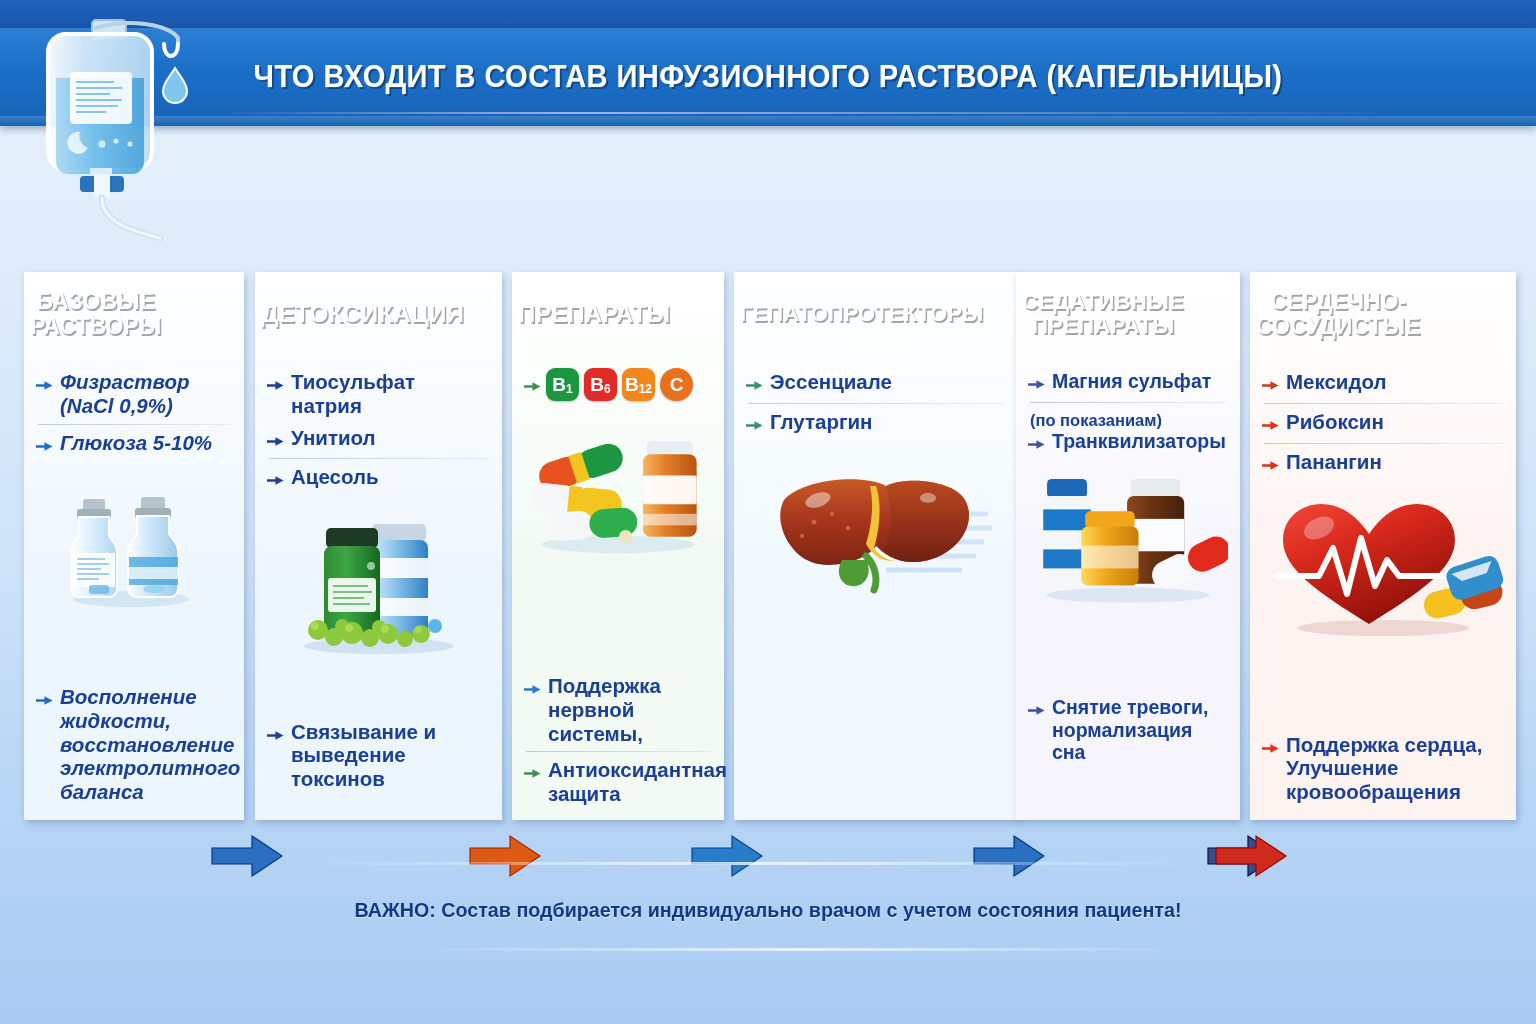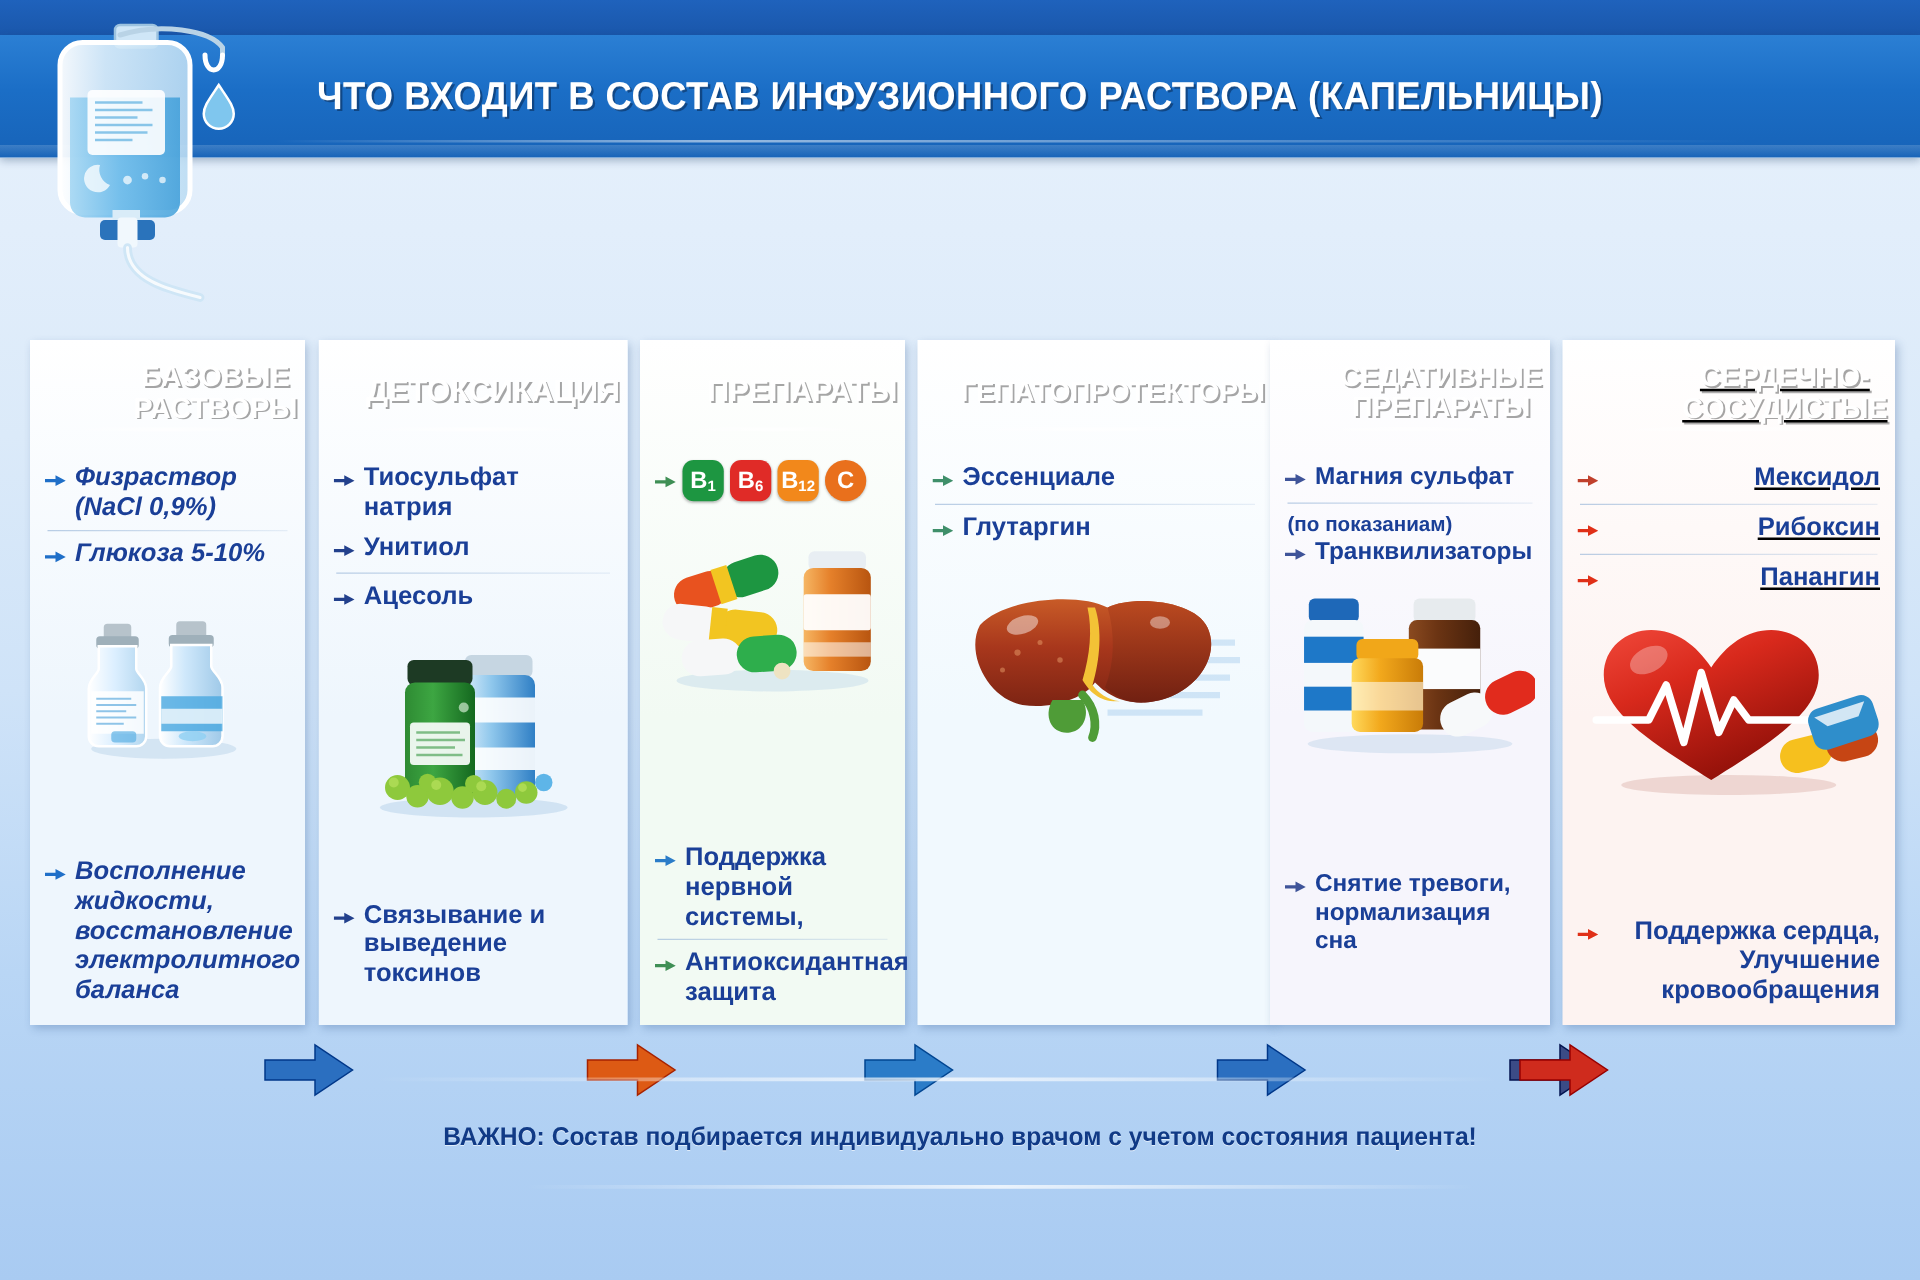--- a/index.html
+++ b/index.html
@@ -44,21 +44,21 @@
   .iv{position:absolute;left:18px;top:8px;width:210px;height:250px;}
   
   .cols{position:absolute;left:24px;top:272px;width:1492px;height:548px;}
   .col{
     position:absolute;top:0;height:548px;
     display:flex;flex-direction:column;
     box-shadow:2px 3px 7px rgba(30,70,130,.28);
     background:#f2f8fe;
   }
   .col-hd{
-    height:84px;flex:none;display:flex;align-items:center;justify-content:flex-end;
+    height:84px;flex:none;display:flex;align-items:center;justify-content:flex-start;
     color:#fff;font-weight:bold;line-height:1.08;text-align:center;
     text-shadow:1.5px 1.5px 0 rgba(0,0,0,.35);
     position:relative;padding:0 6px;
   }
   .col-hd .hl{
     position:absolute;left:14%;bottom:11px;width:72%;height:3px;border-radius:2px;
     background:linear-gradient(90deg,rgba(255,255,255,0),rgba(255,255,255,.75),rgba(255,255,255,0));
   }
   .col-body{flex:1;position:relative;padding:10px 12px 0 12px;}
   .bullet{
@@ -492,29 +492,29 @@
           <div class="bullet">
             <span class="arw"><svg width="17" height="13">
                   <path d="M0 5.2h8.4V2.2L16.6 6.5L8.4 10.8V7.8H0z" fill="#3f5499"></path>
                 </svg></span>
             <span class="txt">Снятие тревоги, нормализация сна</span>
           </div>
         </div>
       </div>
     </div>
 
-    <div class="col" id="c5" style="left: 1226px; width: 266px; background: linear-gradient(rgb(255, 255, 255) 0%, rgb(253, 243, 241) 55%, rgb(253, 243, 241) 100%); text-decoration: underline;">
+    <div class="col" id="c5" style="left: 1226px; width: 266px; background: linear-gradient(rgb(255, 255, 255) 0%, rgb(253, 243, 241) 55%, rgb(253, 243, 241) 100%);">
       <div class="col-hd" style="font-size: 23px;">
         <div>
           <div>СЕРДЕЧНО-</div>
           <div>СОСУДИСТЫЕ</div>
         </div>
         <div class="hl"></div>
       </div>
-      <div class="col-body" style="font-size: 20.5px; text-align: right;">
+      <div class="col-body" style="font-size: 20.5px;">
         <div class="bullet">
           <span class="arw"><svg width="17" height="13">
                 <path d="M0 5.2h8.4V2.2L16.6 6.5L8.4 10.8V7.8H0z" fill="#c0402c"></path>
               </svg></span>
           <span class="txt">Мексидол</span>
         </div>
         <div class="sep"></div>
         <div class="bullet">
           <span class="arw"><svg width="17" height="13">
                 <path d="M0 5.2h8.4V2.2L16.6 6.5L8.4 10.8V7.8H0z" fill="#e03018"></path>

